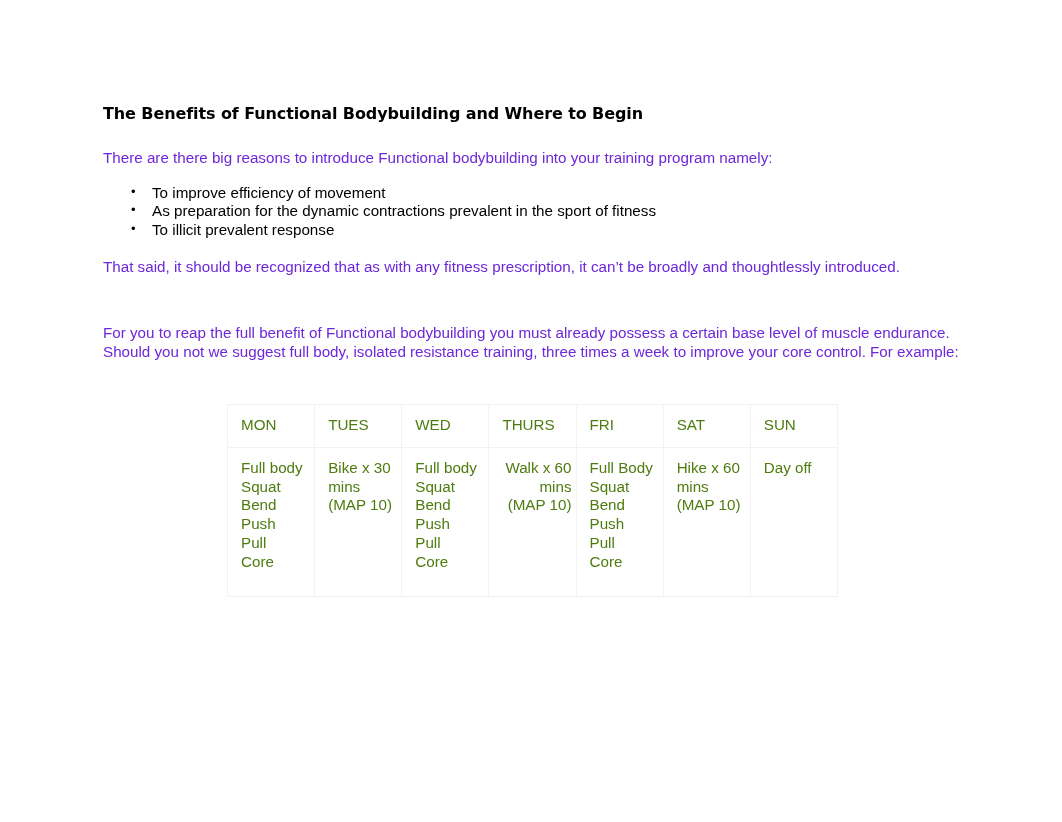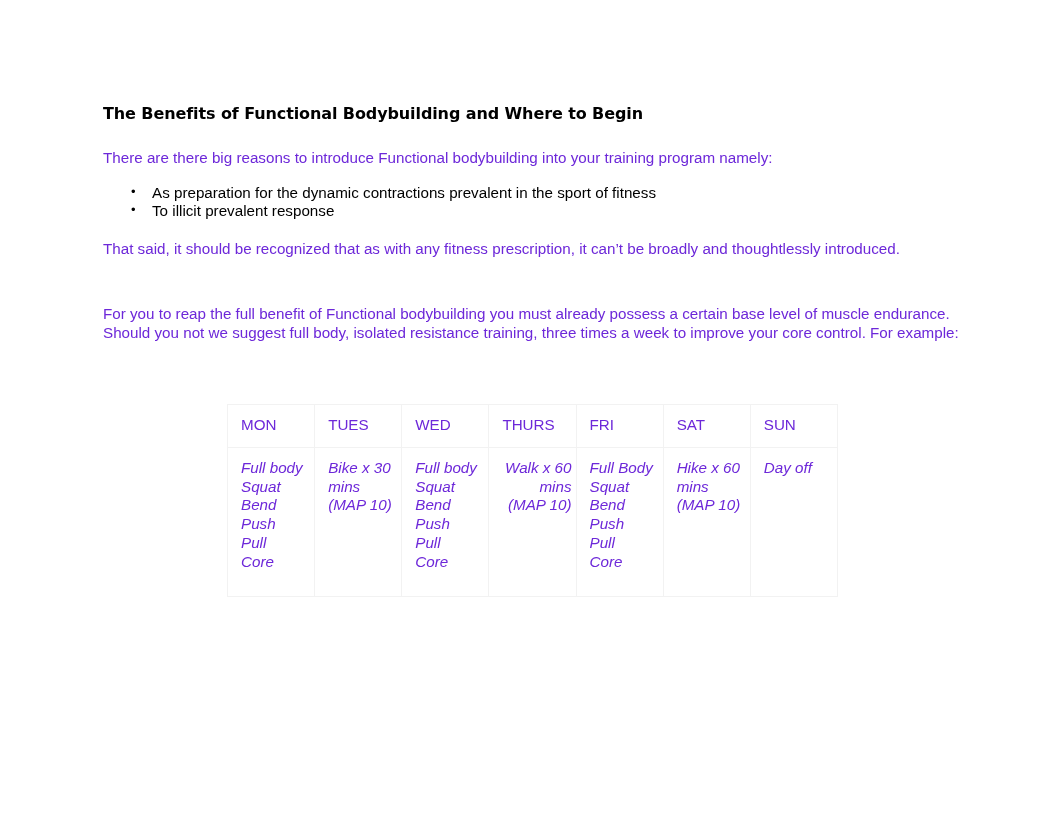--- a/index.html
+++ b/index.html
@@ -94,51 +94,51 @@
 
   table.schedule th,
   table.schedule td {
     border: 1px solid #f2f2f2;
     padding: 0;
     text-align: left;
     vertical-align: top;
     font-weight: normal;
     font-size: 15.2px;
     line-height: 18.7px;
-    color: #6d28d9;
+    color: #4d7c0f;
   }
 
   table.schedule th {
     height: 31px;
     padding: 11px 4px 0 13px;
   }
   table.schedule td {
     height: 137px;
     padding: 11px 4px 0 13px;
-    font-style: italic;
   }
 
   .cell-lines { display: block; }
   .cell-lines span {
     display: block;
     white-space: nowrap;
   }
 </style>
 </head>
 <body>
 
 <div class="page">
 
   <div class="content">
 
     <h1 class="doc-title">The Benefits of Functional Bodybuilding and Where to Begin</h1>
 
     <p class="para p-intro">There are there big reasons to introduce Functional bodybuilding into your training program namely:</p>
 
     <ul class="bullets">
+      <li>To improve efficiency of movement</li>
       <li>As preparation for the dynamic contractions prevalent in the sport of fitness</li>
       <li>To illicit prevalent response</li>
     </ul>
 
     <p class="para p-said">That said, it should be recognized that as with any fitness prescription, it can’t be broadly and thoughtlessly introduced.</p>
 
     <p class="para p-reap">For you to reap the full benefit of Functional bodybuilding you must already possess a certain base level of muscle endurance. Should you not we suggest full body, isolated resistance training, three times a week to improve your core control. For example:</p>
 
   </div>
 

